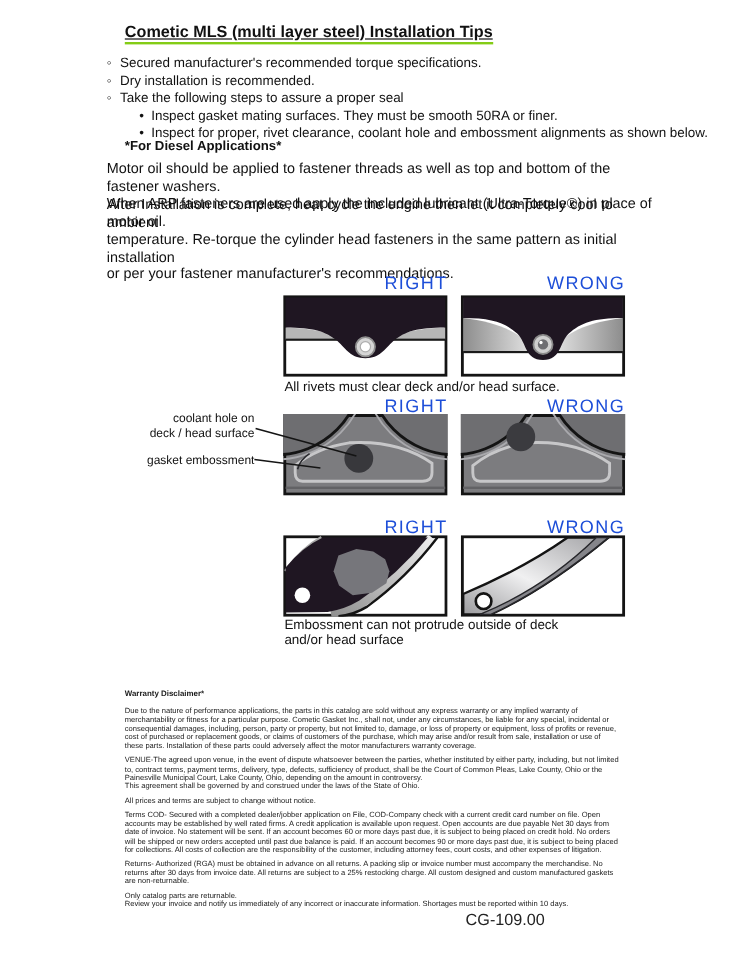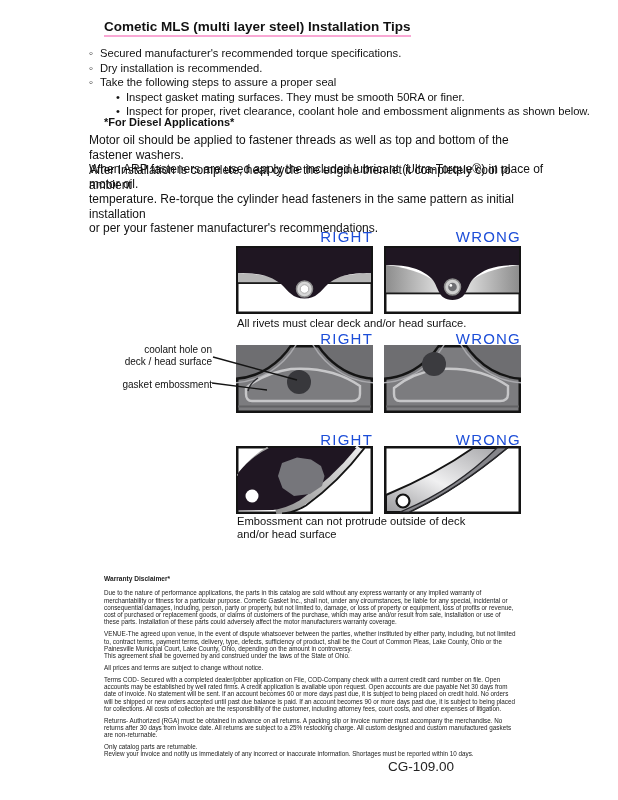--- a/index.html
+++ b/index.html
@@ -1,21 +1,21 @@
 <!DOCTYPE html>
 <html><head>
 <meta charset="utf-8">
 <style>
   html,body{margin:0;padding:0;background:#ffffff;}
   .page{position:relative;width:618px;height:800px;background:#ffffff;
         font-family:"Liberation Sans",sans-serif;color:#111;overflow:hidden;}
   .abs{position:absolute;}
   .pre{white-space:pre-line;}
   .title{left:104px;top:19px;font-size:13.5px;font-weight:bold;
-         border-bottom:2px solid #f9a8d4;padding-bottom:1px;}
+         border-bottom:2px solid #84cc16;padding-bottom:1px;text-decoration:underline;}
   .bullets{left:89px;top:46px;font-size:11.2px;line-height:14.6px;}
   .b-row{display:flex;}
   .b-row .glyph{width:11px;flex:0 0 11px;}
   .b-row.sub{margin-left:27px;}
   .b-row.sub .glyph{width:10px;flex:0 0 10px;}
   .diesel-head{left:104px;top:116px;font-size:11px;font-weight:bold;}
   .para{left:89px;font-size:12px;line-height:14.6px;width:462px;}
   .dlab{width:137px;text-align:right;font-size:15px;letter-spacing:1.2px;color:#1d4ed8;}
   .caption{font-size:11.2px;line-height:12.8px;color:#111;}
   .anno{left:88px;width:124px;text-align:right;font-size:10px;line-height:11.5px;color:#111;}

